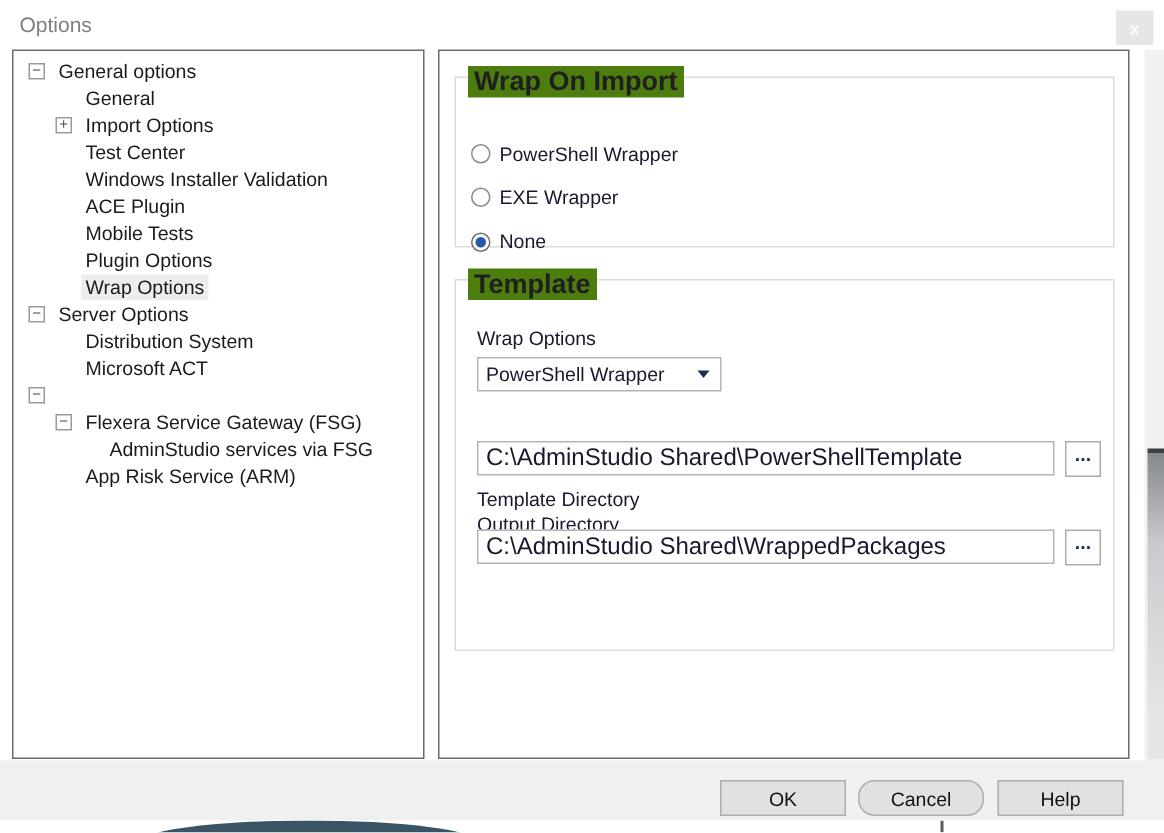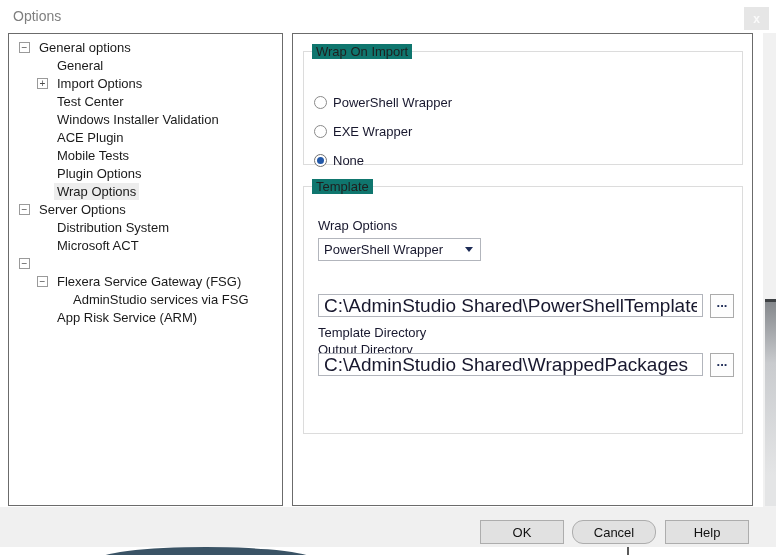--- a/index.html
+++ b/index.html
@@ -29,42 +29,42 @@
   .expand { flex:none; width:11px; height:11px; border:1px solid #9a9a9a; background:#ffffff;
             color:#4d4d4d; font-size:10px; line-height:9px; text-align:center; margin-right:6px; }
   .expand:empty { visibility:hidden; }
   .tlabel { padding:1px 3px; white-space:nowrap; }
   .tlabel.checked { background:#ededed; }
 
   
   .groupbox { position:absolute; border:1px solid #dcdcdc; background:#ffffff; }
   .g1 { left:10px; top:17px; width:440px; height:114px; }
   .g2 { left:10px; top:152px; width:440px; height:248px; }
-  .gb-label { position:absolute; top:-8px; left:8px; background:#0f766e; padding:0 4px;
-              font-size:13px; color:#1f1f1f; }
+  .gb-label { position:absolute; top:-8px; left:8px; background:#4d7c0f; padding:0 4px;
+              font-size:18px; color:#1f1f1f;font-weight:bold; }
 
   
   .radio-row { position:absolute; left:10px; display:flex; align-items:center; height:16px; cursor:default; }
   .radio { flex:none; width:13px; height:13px; border:1px solid #8a8a8a; border-radius:50%;
            background:#ffffff; margin-right:6px; position:relative; }
   .radio.checked { border-color:#707070; }
   .radio.checked::after { content:""; position:absolute; left:2px; top:2px; width:7px; height:7px;
                           border-radius:50%; background:#2258a8; }
   .radio-label { font-size:13px; color:#18182e; }
 
   
   .fld-label { position:absolute; font-size:13px; color:#18182e; }
   .combo { position:absolute; left:14px; top:51px; width:163px; height:23px;
            border:1px solid #b2b5bc; background:#ffffff; display:flex; align-items:center; cursor:default; }
   .combo-text { flex:1; font-size:13px; color:#18182e; padding-left:5px; white-space:nowrap; overflow:hidden; }
   .combo-arrow { flex:none; width:0; height:0; border-left:4px solid transparent;
                  border-right:4px solid transparent; border-top:5px solid #1d2b56; margin-right:7px; }
   .txt { position:absolute; left:14px; width:385px; height:23px; border:1px solid #b2b5bc;
          background:#ffffff; font-family:"Liberation Sans","DejaVu Sans",sans-serif;
-         font-size:19px; color:#18182e; padding:0 5px; outline:none; }
+         font-size:16px; color:#18182e; padding:0 5px; outline:none; }
   .browse { position:absolute; left:406px; width:24px; height:24px; border:1px solid #ababab;
             background:#fdfdfd; color:#1d2b56; font-size:13px; font-weight:bold; line-height:10px;
             text-align:center; padding-bottom:7px; cursor:default; }
 
   
   .footer { position:absolute; left:0; top:507px; width:776px; height:40px; background:#f0f0f0; }
   .btn { position:absolute; top:13px; width:84px; height:24px; background:#e1e1e1;
          border:1px solid #adadad; font-family:"Liberation Sans","DejaVu Sans",sans-serif;
          font-size:13px; color:#111; text-align:center; cursor:default; }
   .btn-ok { left:480px; }
@@ -164,21 +164,21 @@
     <div class="groupbox g1">
       <span class="gb-label">Wrap On Import</span>
       <div class="radio-row" style="top:42px;">
         <span class="radio"></span>
         <span class="radio-label">PowerShell Wrapper</span>
       </div>
       <div class="radio-row" style="top:71px;">
         <span class="radio"></span>
         <span class="radio-label">EXE Wrapper</span>
       </div>
-      <div class="radio-row" style="top:100px;">
+      <div class="radio-row" style="top:100px;align-items:flex-end;">
         <span class="radio checked"></span>
         <span class="radio-label">None</span>
       </div>
     </div>
 
     <div class="groupbox g2">
       <span class="gb-label">Template</span>
 
       <label class="fld-label" style="left:14px; top:31px;">Wrap Options</label>
       <div class="combo">

